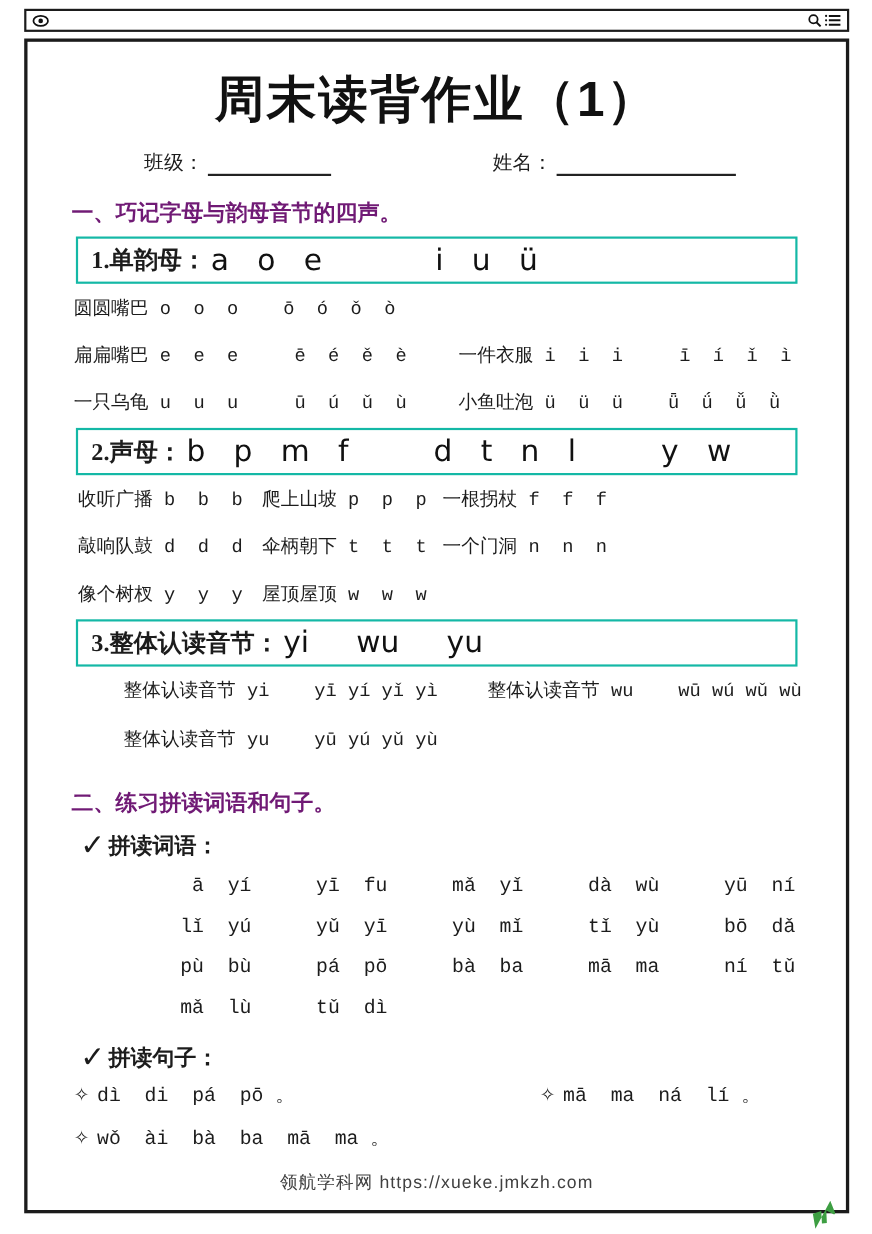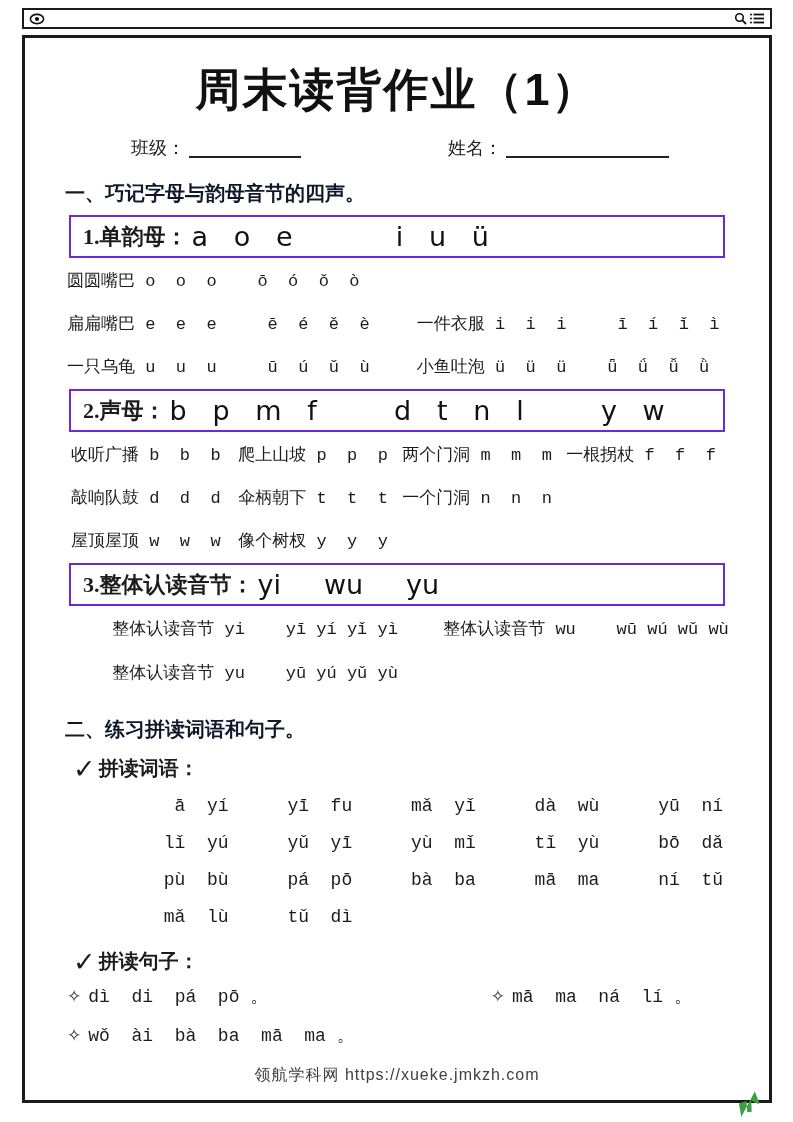--- a/index.html
+++ b/index.html
@@ -26,32 +26,32 @@
   }
   .doc-title{
     margin:22px 0 0 0;text-align:center;
     font-family:"Liberation Sans","DejaVu Sans",sans-serif;
     font-weight:700;font-size:45px;letter-spacing:2px;color:#111;
   }
   .fields{
     display:flex;justify-content:space-between;
     margin:16px 60px 0 66px;font-size:18px;
   }
-  .field{display:flex;}
+  .field{display:flex;align-items:flex-end;}
   .blank-line{display:inline-block;border-bottom:2px solid #222;height:20px;margin-left:4px;}
   .blank-class{width:112px;}
   .blank-name{width:163px;}
 
   .sec-heading{
     margin:20px 0 8px 0;
     font-family:"Liberation Sans","DejaVu Sans",sans-serif;
-    font-weight:700;font-size:20px;color:#0f172a;
+    font-weight:700;font-size:20px;color:#701a75;
   }
   .pbox{
-    border:2px solid #6d28d9;margin:0 4px;padding:4px 12px;
+    border:2px solid #14b8a6;margin:0 4px;padding:4px 12px;
     display:flex;align-items:center;background:#fff;
   }
   .pbox-label{font-weight:700;font-size:22px;white-space:pre;}
   .pbox-letters{
     font-family:"DejaVu Sans","Liberation Sans",sans-serif;
     font-size:27px;white-space:pre;margin-left:4px;color:#111;
   }
   .pin{
     font-family:"Liberation Mono","DejaVu Sans Mono",monospace;
     font-size:17px;white-space:pre;
@@ -154,31 +154,30 @@
   </div>
 
   <div class="pbox">
     <span class="pbox-label">2.声母：</span>
     <span class="pbox-letters">b   p   m   f         d   t   n   l         y   w</span>
   </div>
   <div class="rows">
     <div class="row4">
       <span class="pin">收听广播 b  b  b</span>
       <span class="pin">爬上山坡 p  p  p</span>
-      <span class="pin">两个门洞 m  m  m</span>
       <span class="pin">一根拐杖 f  f  f</span>
     </div>
     <div class="row4">
       <span class="pin">敲响队鼓 d  d  d</span>
       <span class="pin">伞柄朝下 t  t  t</span>
       <span class="pin">一个门洞 n  n  n</span>
     </div>
     <div class="row4">
+      <span class="pin">像个树杈 y  y  y</span>
       <span class="pin">屋顶屋顶 w  w  w</span>
-      <span class="pin">像个树杈 y  y  y</span>
       <span class="pin"></span>
       <span class="pin"></span>
     </div>
   </div>
 
   <div class="pbox">
     <span class="pbox-label">3.整体认读音节：</span>
     <span class="pbox-letters">yi     wu     yu</span>
   </div>
   <div class="rows">

